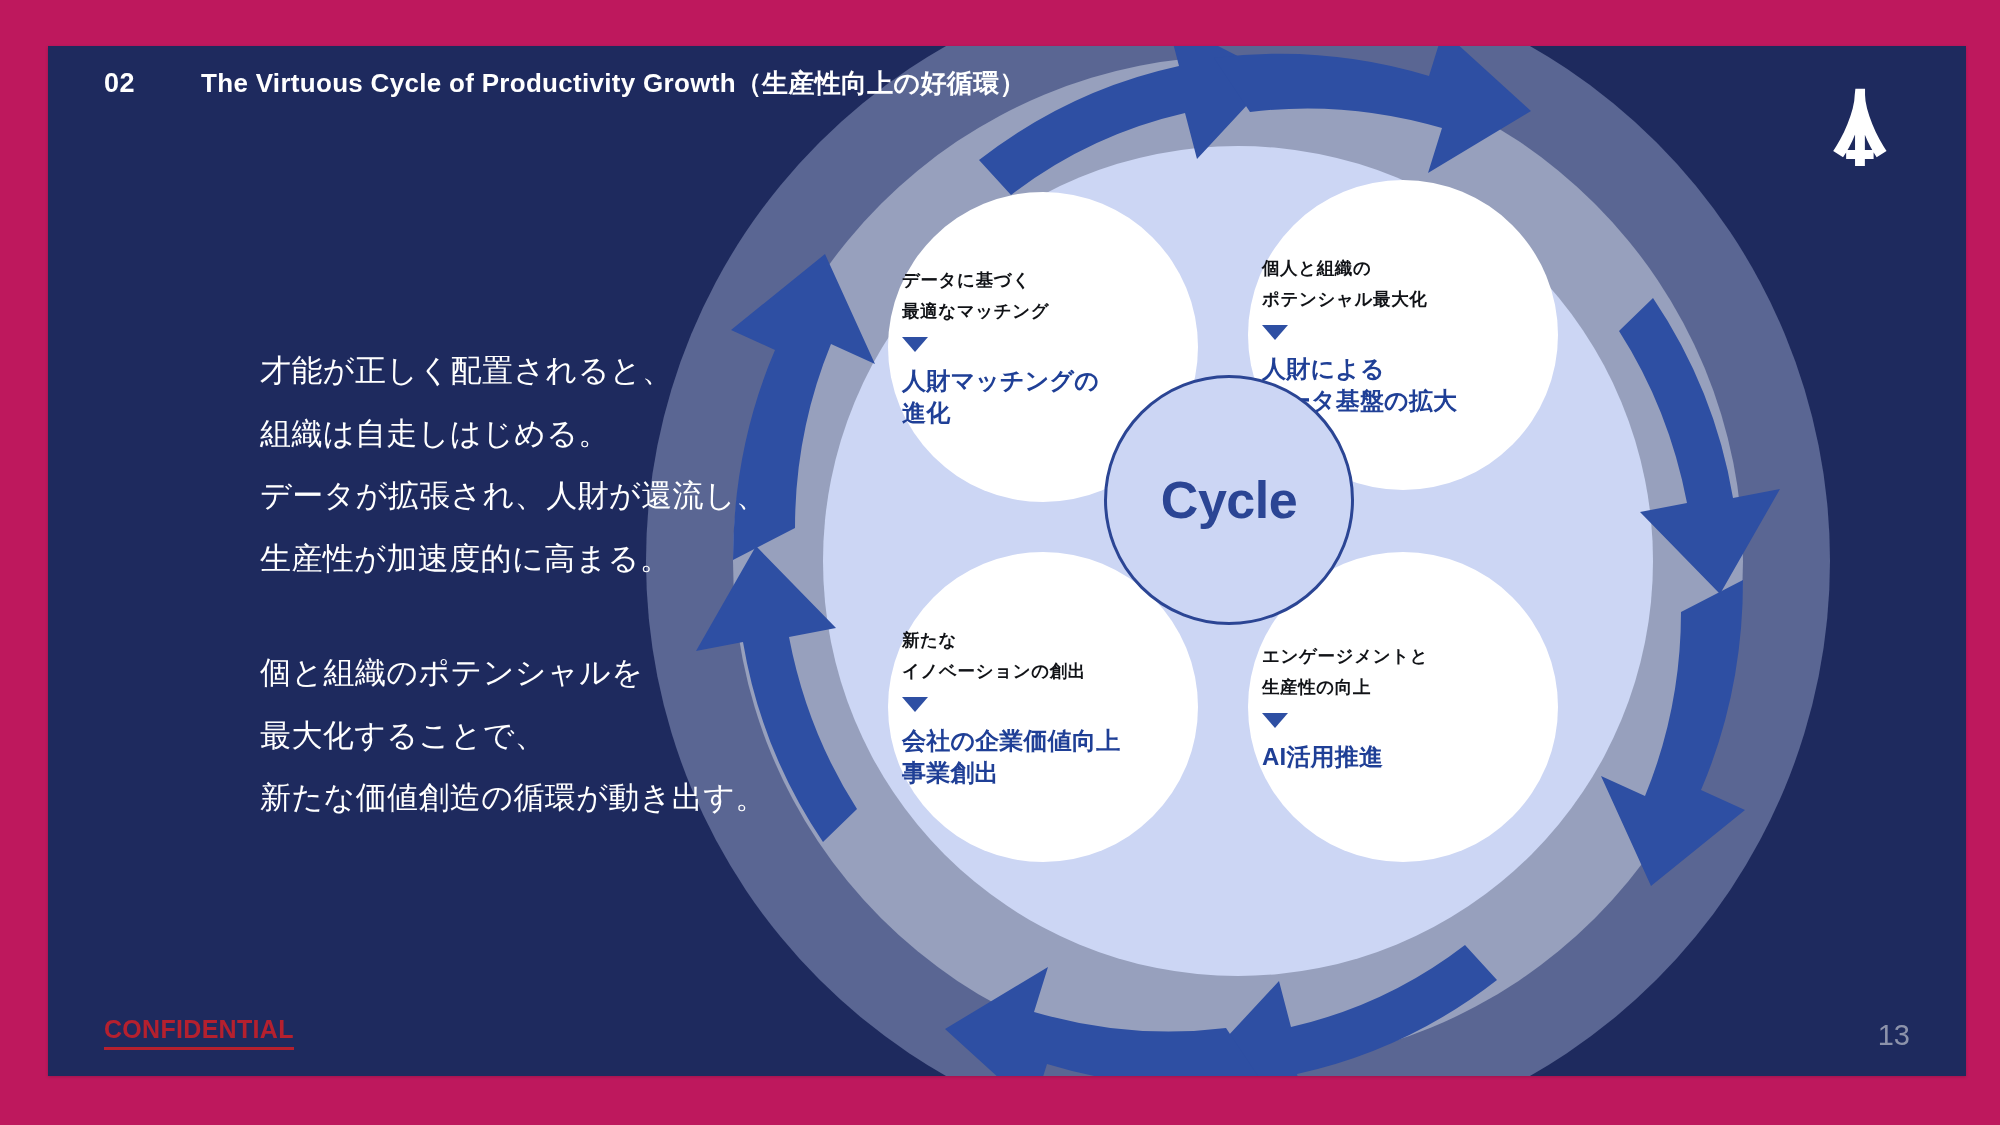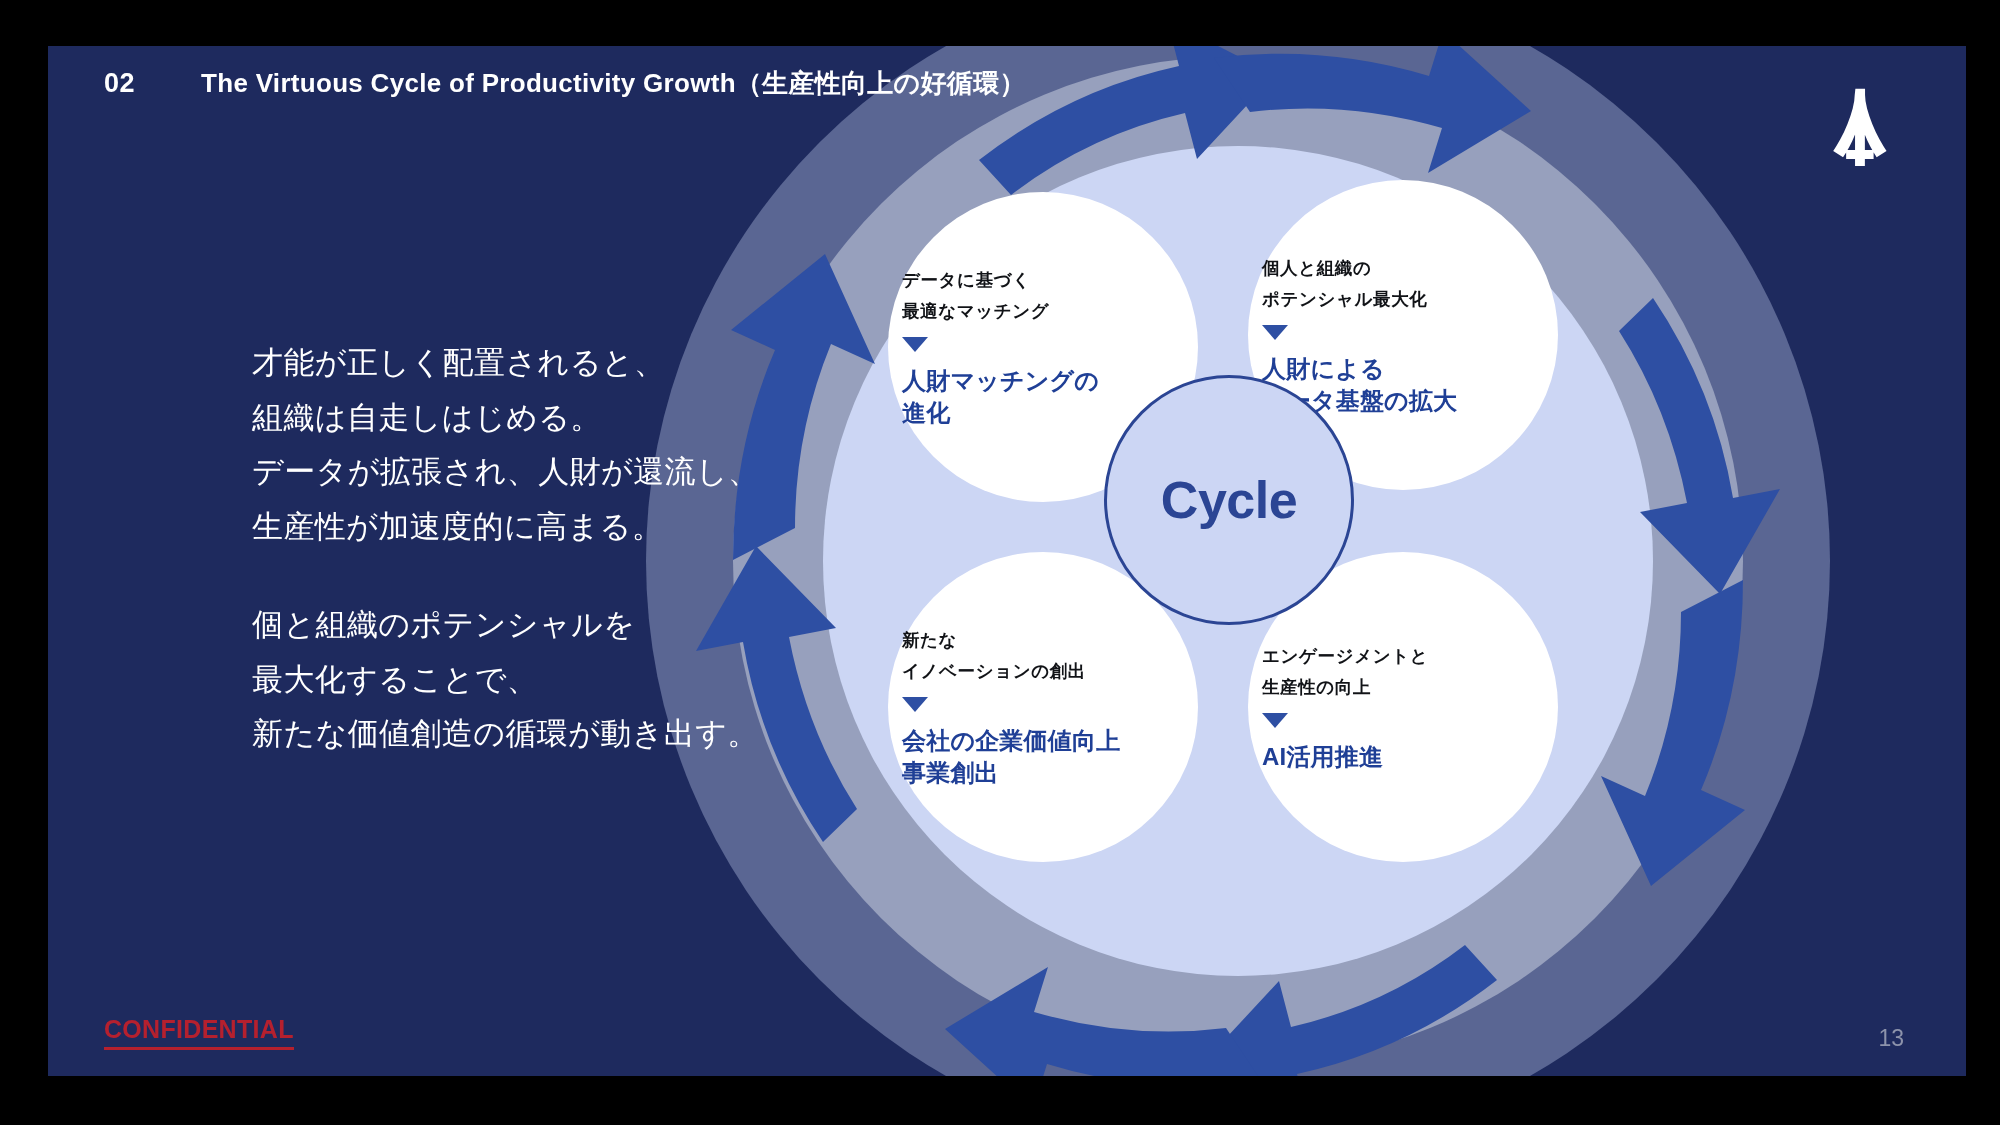--- a/index.html
+++ b/index.html
@@ -12,21 +12,21 @@
     width: 2000px;
     height: 1125px;
     overflow: hidden;
     font-family: "Liberation Sans", "DejaVu Sans", sans-serif;
   }
 
   .page {
     position: relative;
     width: 2000px;
     height: 1125px;
-    background: #000000;
+    background: #be185d;
   }
 
   
   .slide {
     position: absolute;
     left: 48px;
     top: 46px;
     width: 1918px;
     height: 1030px;
     background: #1e2a5e;
@@ -81,21 +81,21 @@
 
   
   .copy {
     position: absolute;
     left: 200px;
     top: 288px;
     width: 560px;
     z-index: 25;
   }
   .copy p {
-    margin: 4px;
+    margin: 12px;
     color: #ffffff;
     font-size: 31px;
     font-weight: 500;
     line-height: 1.63;
     letter-spacing: 0.4px;
     white-space: nowrap;
   }
   .copy .para-gap {
     height: 40px;
   }
@@ -182,23 +182,23 @@
     font-size: 25px;
     font-weight: 700;
     color: #b5202e;
     letter-spacing: 0.3px;
     border-bottom: 3px solid #b5202e;
     padding-bottom: 3px;
     z-index: 30;
   }
   .page-num {
     position: absolute;
-    right: 62px;
+    right: 56px;
     bottom: 24px;
-    font-size: 23px;
+    font-size: 29px;
     font-weight: 400;
     color: #8d93ab;
     z-index: 30;
   }
 </style>
 </head>
 <body>
 
 <div class="page">
   <div class="slide">

